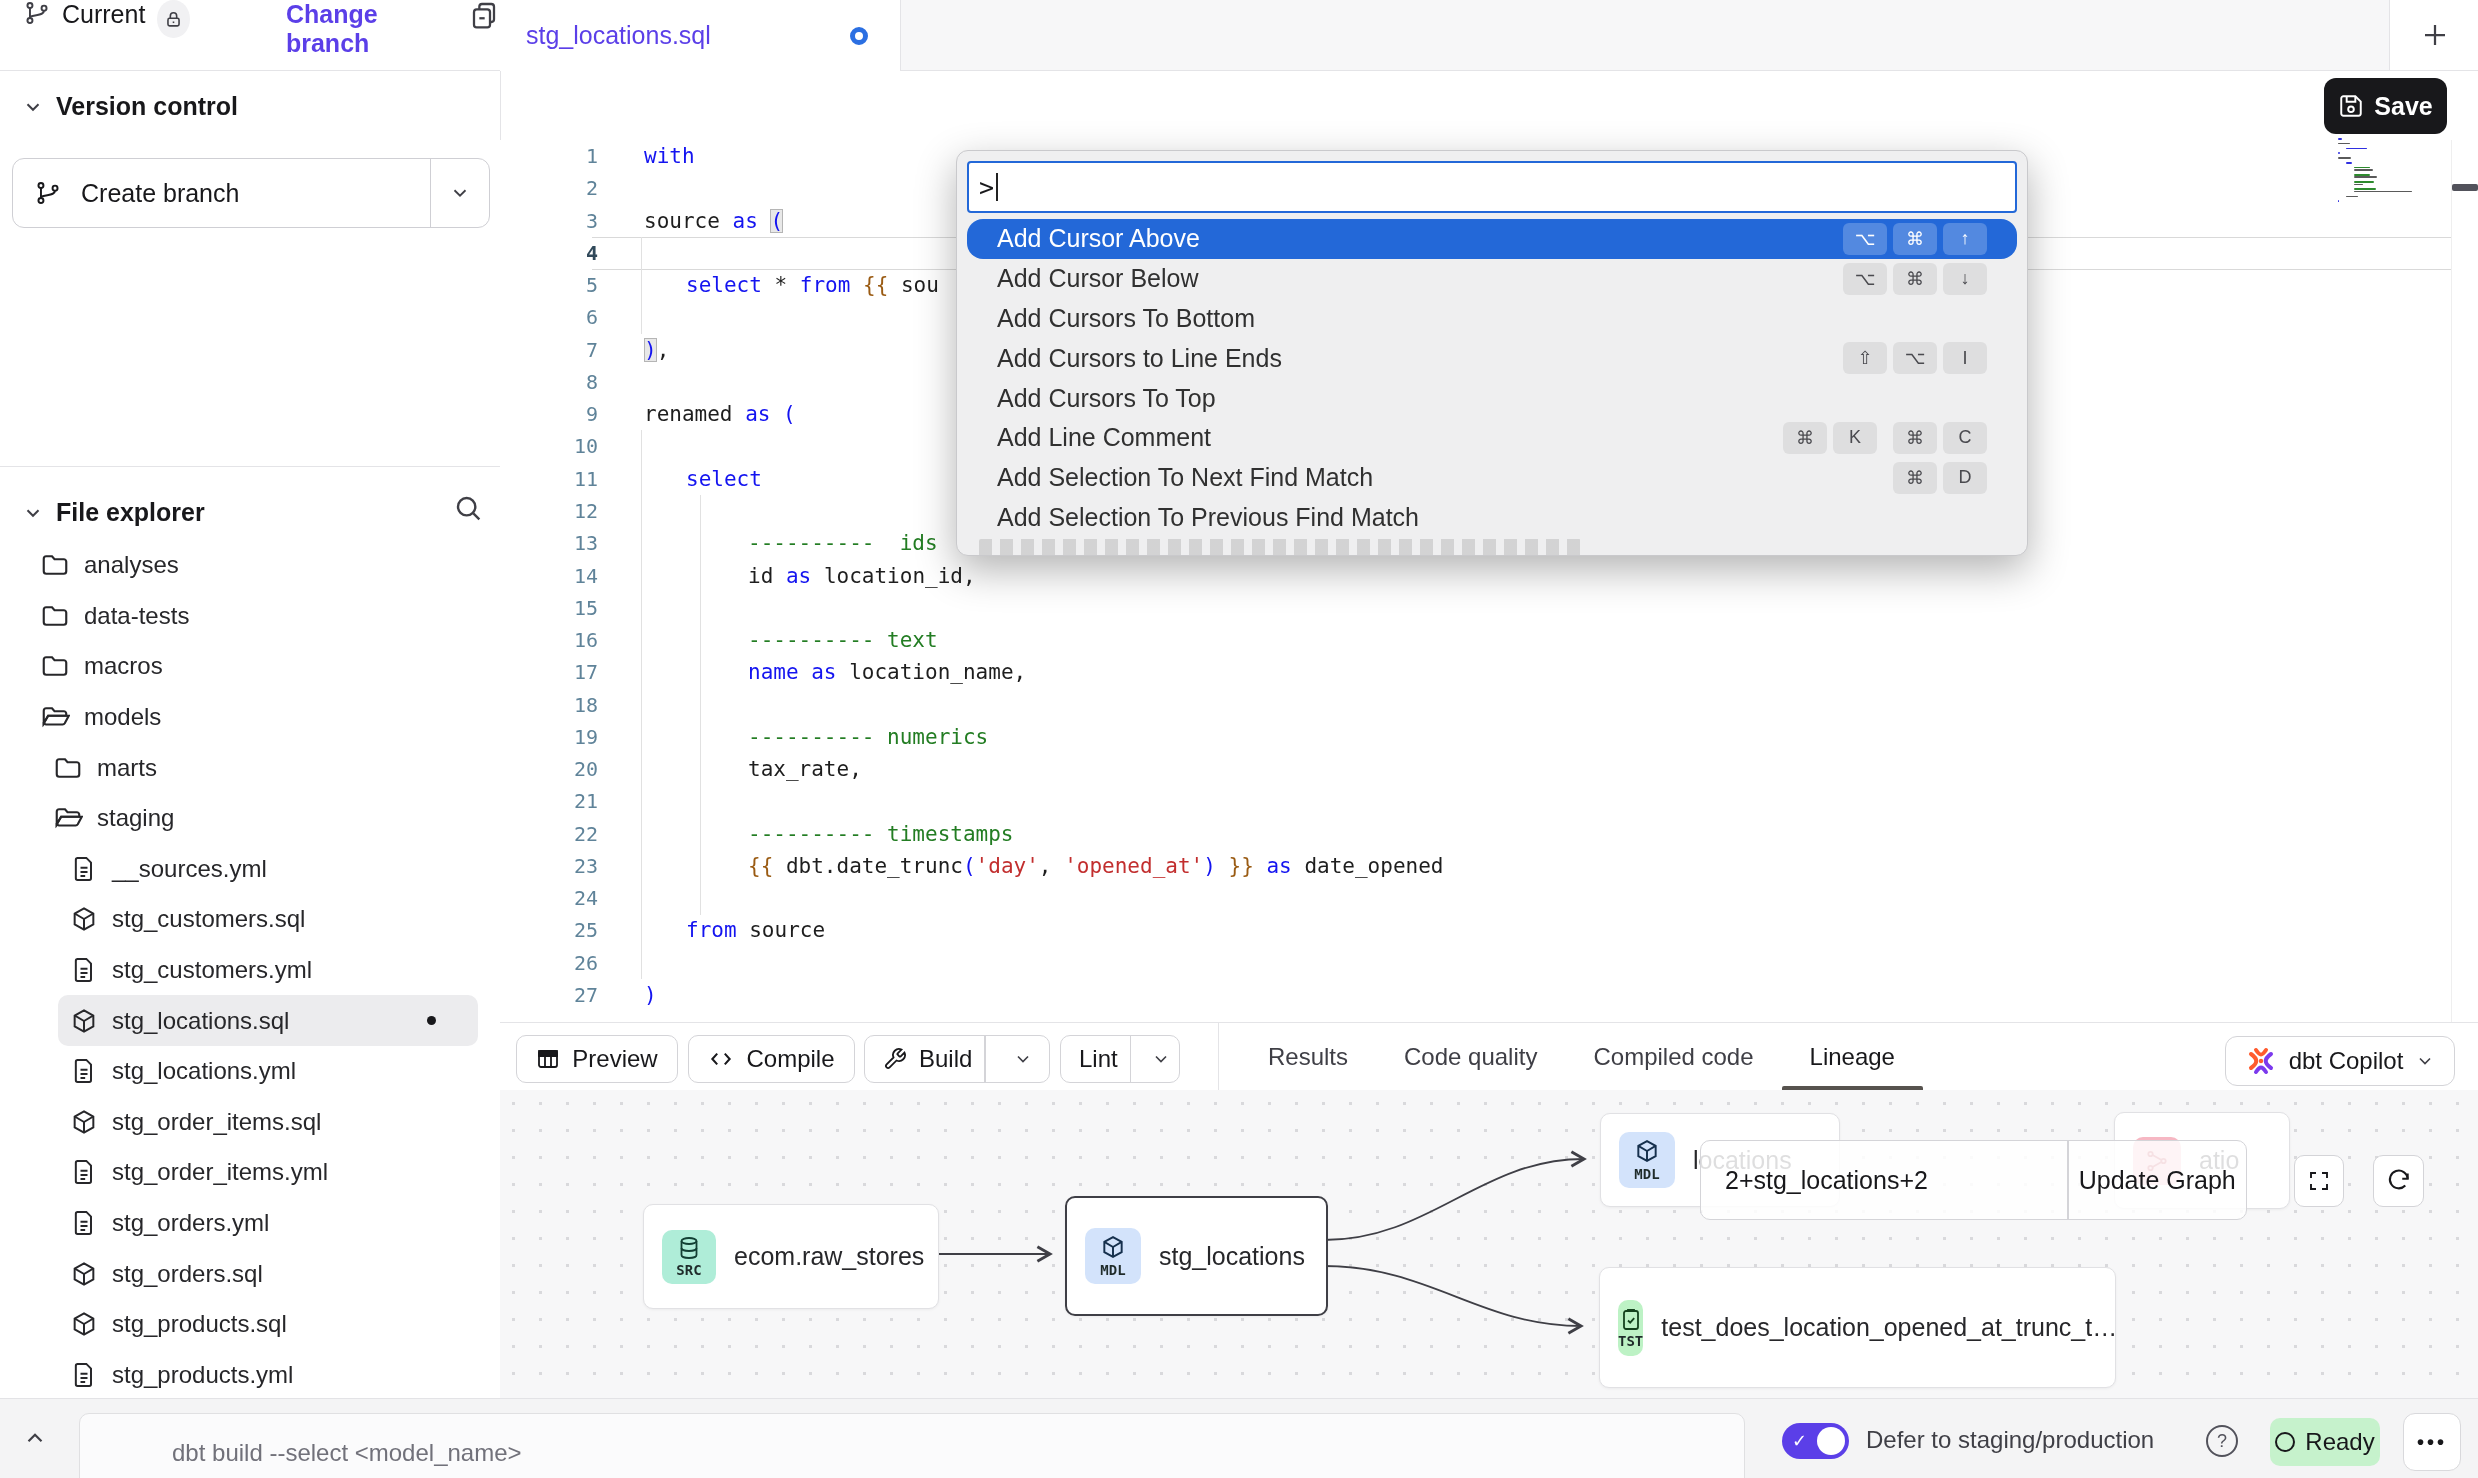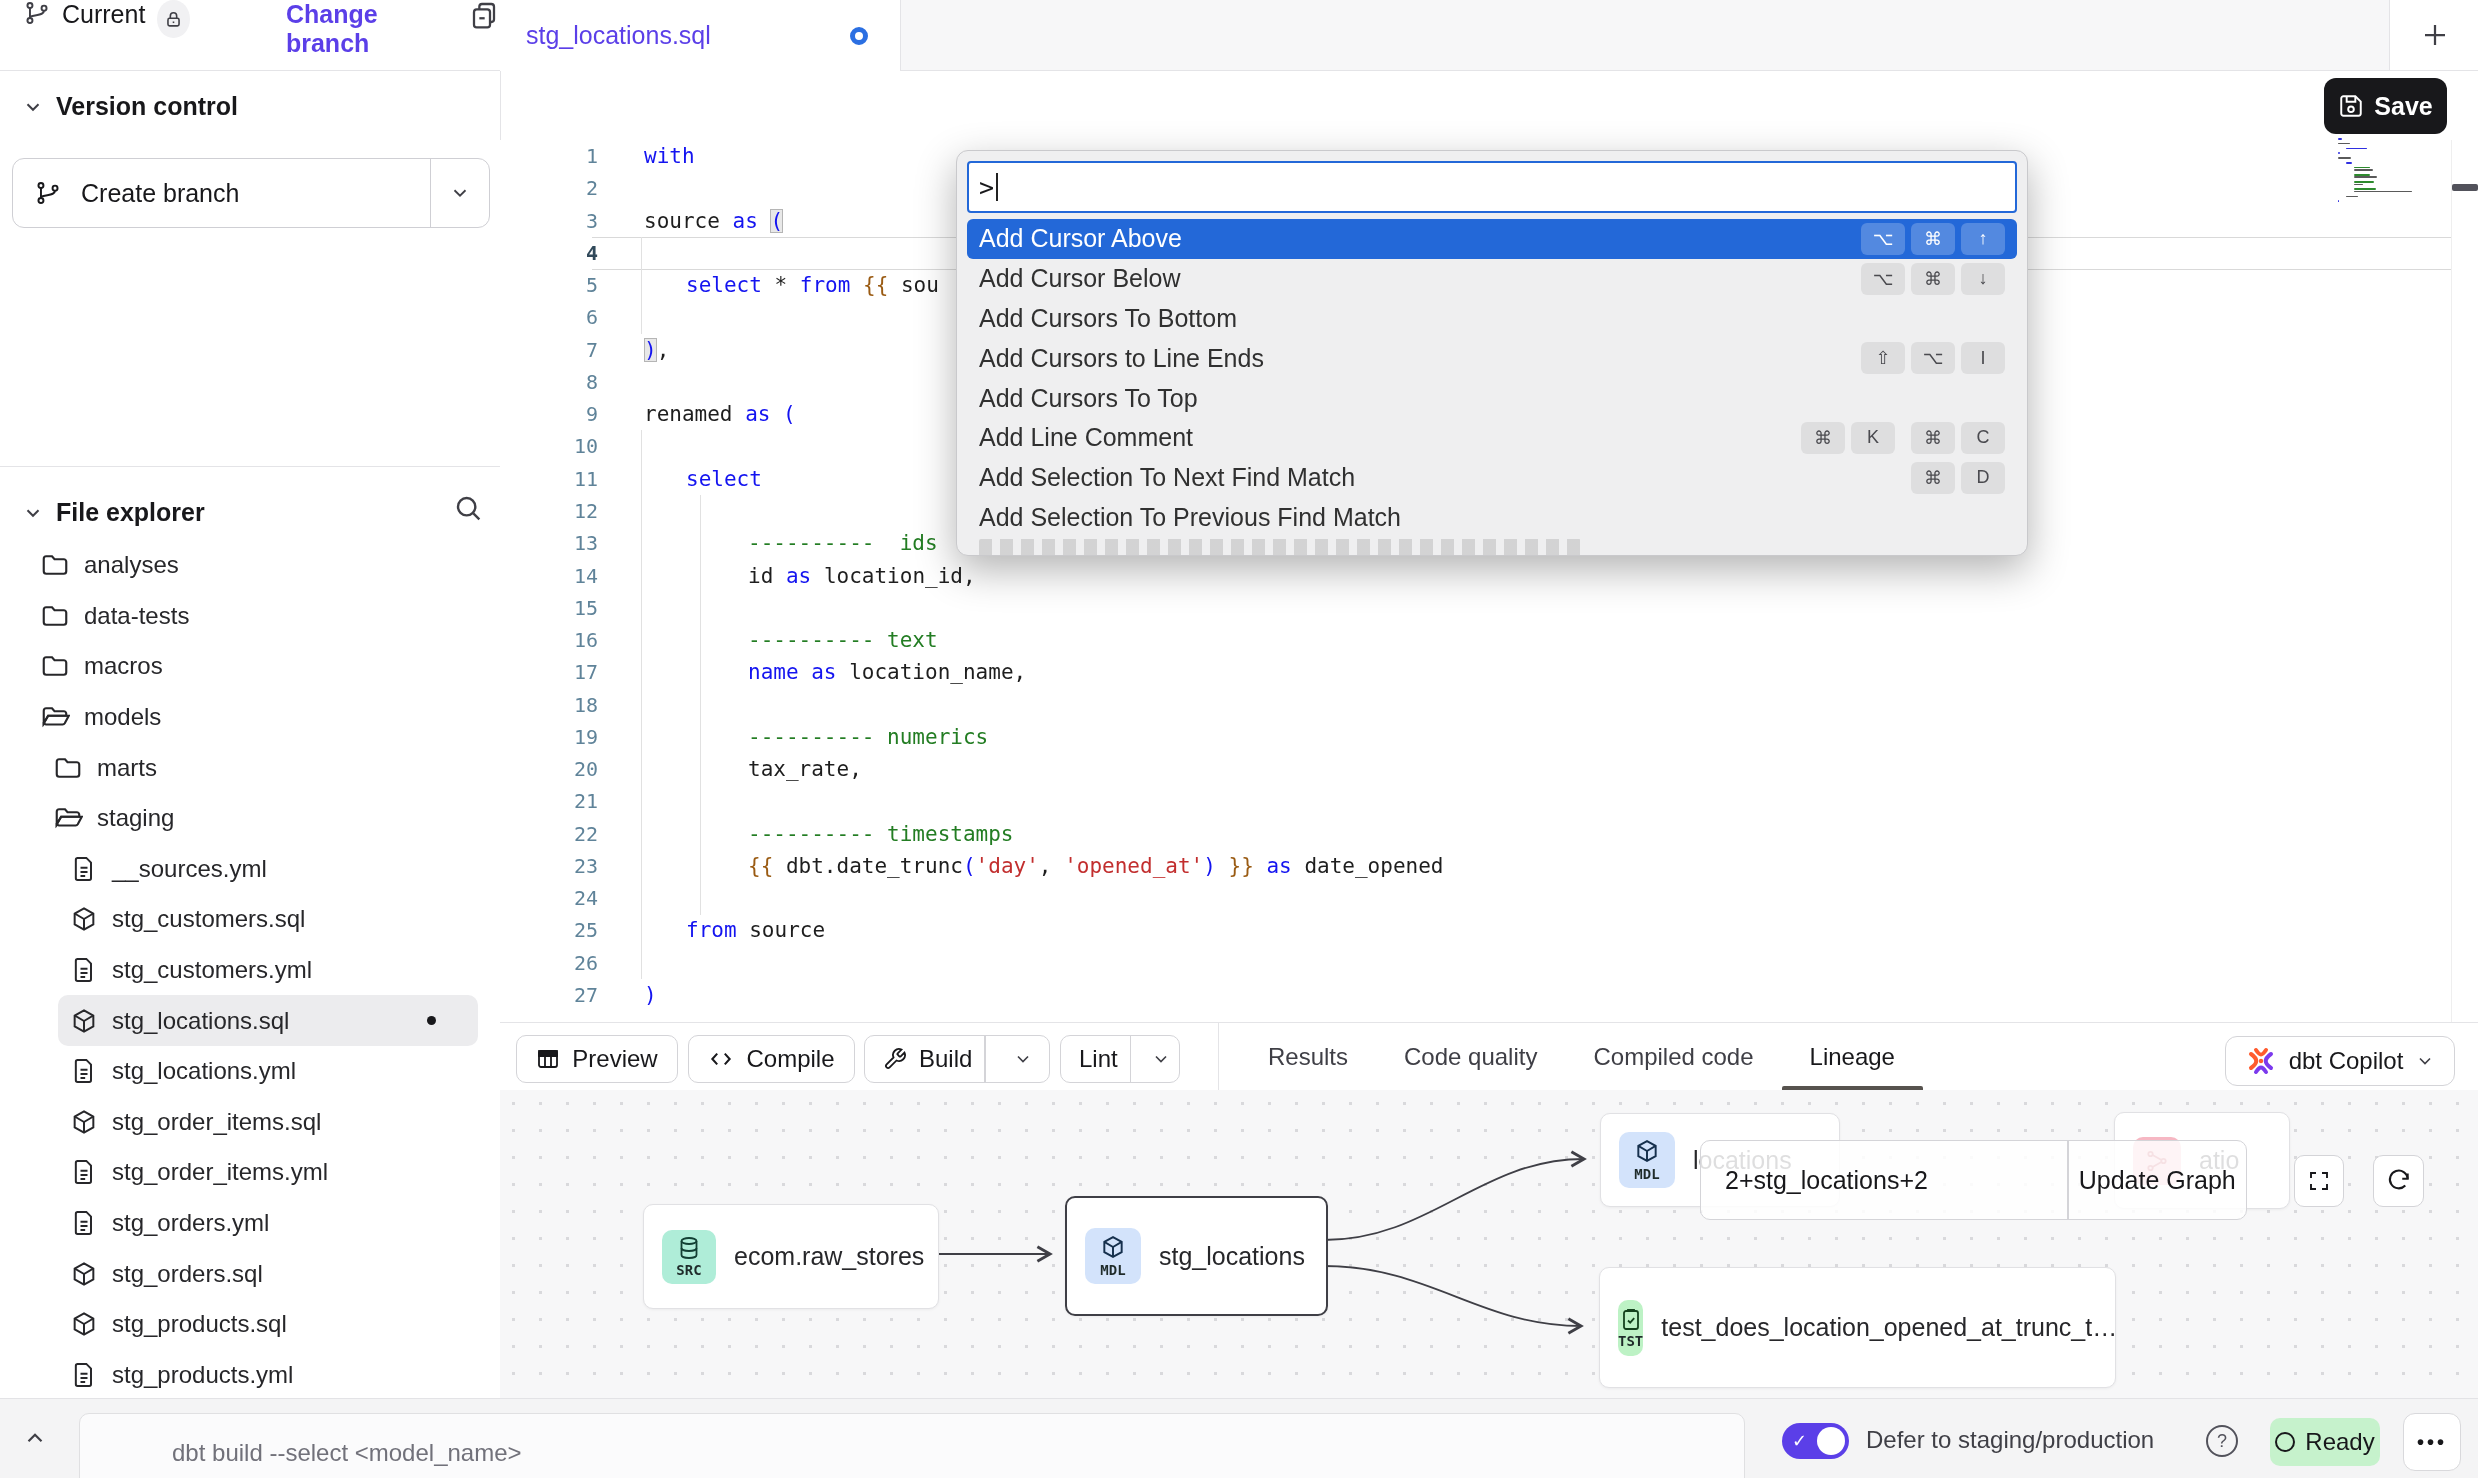--- a/index.html
+++ b/index.html
@@ -51,21 +51,21 @@
   .mm{position:absolute;border-radius:1px;}
   #scroll-chip{left:2452px;top:184px;width:26px;height:7px;background:#52525b;border-radius:2px;z-index:6;}
   #scroll-line{left:2451px;top:140px;width:1px;height:882px;background:#efefef;}
 
   
   #palette{left:956px;top:150px;width:1072px;background:#efeff0;border:1px solid #c9c9cc;border-radius:12px;
            box-shadow:0 14px 40px rgba(0,0,0,.3);z-index:50;padding:10px 10px 0 10px;box-sizing:border-box;}
   #pal-input{height:48px;background:#fff;border:2.5px solid var(--sel);border-radius:4px;display:flex;align-items:center;
              font-family:"DejaVu Sans Mono",monospace;font-size:25px;padding-left:10px;}
   .caret{display:inline-block;width:2px;height:28px;background:#222;margin-left:2px;}
-  .pal-row{height:39.8px;display:flex;align-items:center;border-radius:6px;padding:0 12px;font-size:25px;color:#303030;}
+  .pal-row{height:39.8px;display:flex;align-items:center;border-radius:16px;padding:0 30px;font-size:25px;color:#303030;}
   .pal-row.sel{background:var(--sel);color:#fff;}
   .pal-keys{margin-left:auto;display:flex;gap:16px;}
   .kgroup{display:flex;gap:6px;}
   .kchip{min-width:32px;height:32px;padding:0 6px;border-radius:6px;background:#dededf;color:#4a4a4f;display:flex;align-items:center;justify-content:center;font-size:18px;}
   .pal-row.sel .kchip{background:rgba(255,255,255,.22);color:#fff;}
   #pal-clip{height:16px;overflow:hidden;margin:2px 0 0 12px;}
   #pal-clip .frag{width:58%;height:22px;background:repeating-linear-gradient(90deg,#9b9b9b55 0 13px,transparent 13px 21px);border-radius:2px;}
 
   
   #strip{left:500px;top:1022px;width:1978px;height:68px;background:#fff;border-top:1px solid #e4e4e7;border-bottom:1px solid #e4e4e7;box-sizing:content-box;}

